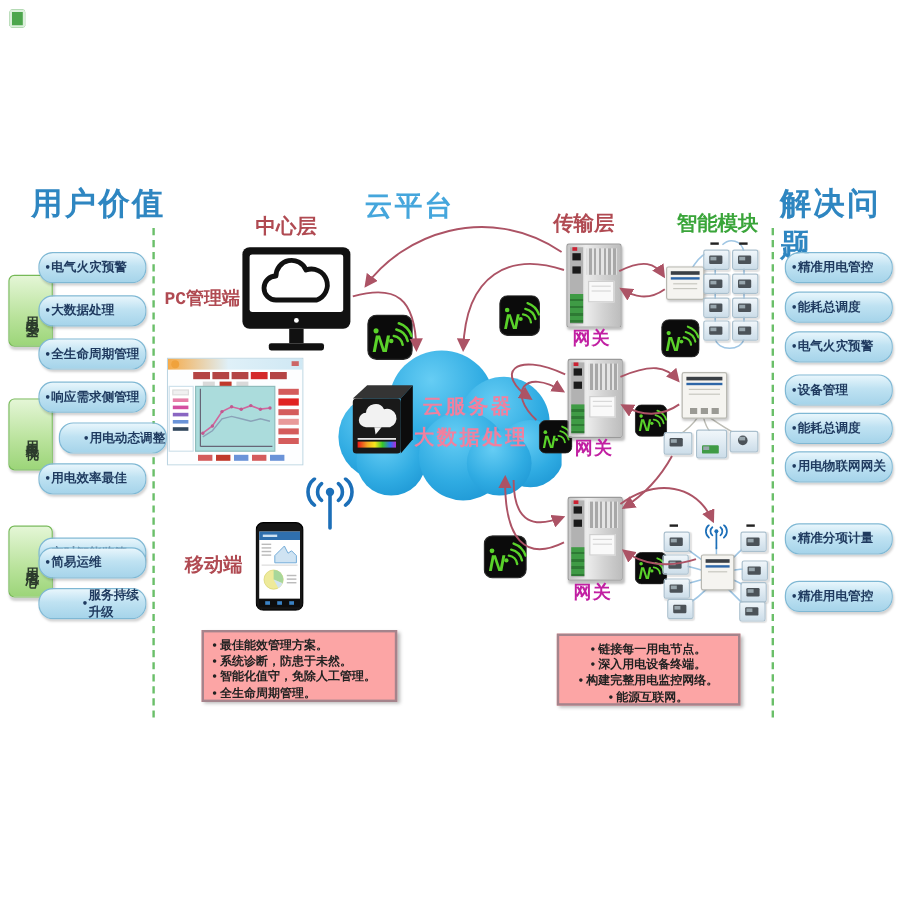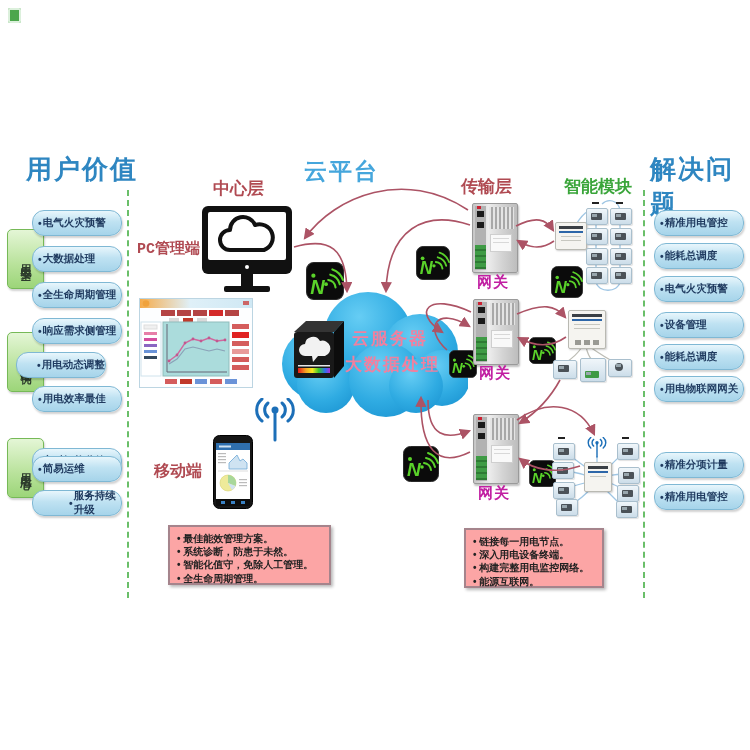--- a/index.html
+++ b/index.html
@@ -97,36 +97,36 @@
       <span>用电最优</span>
     </div>
   <div class="abs green-box" style="left:7px;top:438px;">
       <span>用电省心</span>
     </div>
 
   <div class="abs item-box" style="left:32px;top:210px;">电气火灾预警</div>
   <div class="abs item-box" style="left:32px;top:246px;">大数据处理</div>
   <div class="abs item-box" style="left:32px;top:282px;">全生命周期管理</div>
   <div class="abs item-box" style="left:32px;top:318px;">响应需求侧管理</div>
-  <div class="abs item-box" style="left:16px;top:352px;padding-left:20px;">用电动态调整</div>
+  <div class="abs item-box" style="left:49px;top:352px;padding-left:20px;">用电动态调整</div>
   <div class="abs item-box" style="left:32px;top:386px;">用电效率最佳</div>
   <div class="abs item-box" style="left:32px;top:448px;text-decoration:underline;">实时智能监管</div>
   <div class="abs item-box" style="left:32px;top:456px;">简易运维</div>
   <div class="abs item-box" style="left:32px;top:490px;padding-left:36px;">服务持续升级</div>
 
   <div class="abs big-title" style="left:650px;top:152px;">解决问题</div>
   <div class="abs divider" style="left:643px;top:190px;height:408px;"></div>
 
   <div class="abs item-box" style="left:654px;top:210px;">精准用电管控</div>
   <div class="abs item-box" style="left:654px;top:243px;">能耗总调度</div>
   <div class="abs item-box" style="left:654px;top:276px;">电气火灾预警</div>
   <div class="abs item-box" style="left:654px;top:312px;">设备管理</div>
   <div class="abs item-box" style="left:654px;top:344px;">能耗总调度</div>
   <div class="abs item-box" style="left:654px;top:376px;">用电物联网网关</div>
-  <div class="abs item-box" style="left:654px;top:452px;">精准分项计量</div>
+  <div class="abs item-box" style="left:654px;top:436px;">精准分项计量</div>
   <div class="abs item-box" style="left:654px;top:484px;">精准用电管控</div>
 
   <div class="abs hdr-red" style="left:213px;top:177px;font-size:17px;">中心层</div>
   <div class="abs hdr-blue" style="left:304px;top:156px;font-size:23px;letter-spacing:2px;">云平台</div>
   <div class="abs hdr-red" style="left:461px;top:175px;font-size:17px;">传输层</div>
   <div class="abs hdr-green" style="left:564px;top:175px;font-size:17px;">智能模块</div>
   <div class="abs hdr-red" style="left:137px;top:239px;font-size:15px;">PC管理端</div>
   <div class="abs hdr-red" style="left:154px;top:461px;font-size:16px;">移动端</div>
 
   <div class="abs" style="left:202px;top:206px;width:90px;height:88px;">
@@ -439,21 +439,21 @@
       </g>
     </svg>
   </div>
 
   <div class="abs note-box" style="left:168px;top:525px;width:163px;height:60px;">
     <div>最佳能效管理方案。</div>
     <div>系统诊断，防患于未然。</div>
     <div>智能化值守，免除人工管理。</div>
     <div>全生命周期管理。</div>
   </div>
-  <div class="abs note-box" style="left:464px;top:528px;width:140px;height:60px;">
+  <div class="abs note-box" style="left:464px;top:528px;width:153px;height:60px;text-align:center;">
     <div>链接每一用电节点。</div>
     <div>深入用电设备终端。</div>
     <div>构建完整用电监控网络。</div>
     <div>能源互联网。</div>
   </div>
 
   <svg class="abs" style="left:0;top:0;pointer-events:none;" width="750" height="750">
     <defs>
       <marker id="ah" viewBox="0 0 10 10" refX="8" refY="5" markerWidth="7" markerHeight="7" orient="auto-start-reverse">
         <path d="M0,0 L10,5 L0,10 z" fill="#AC5365"></path>

